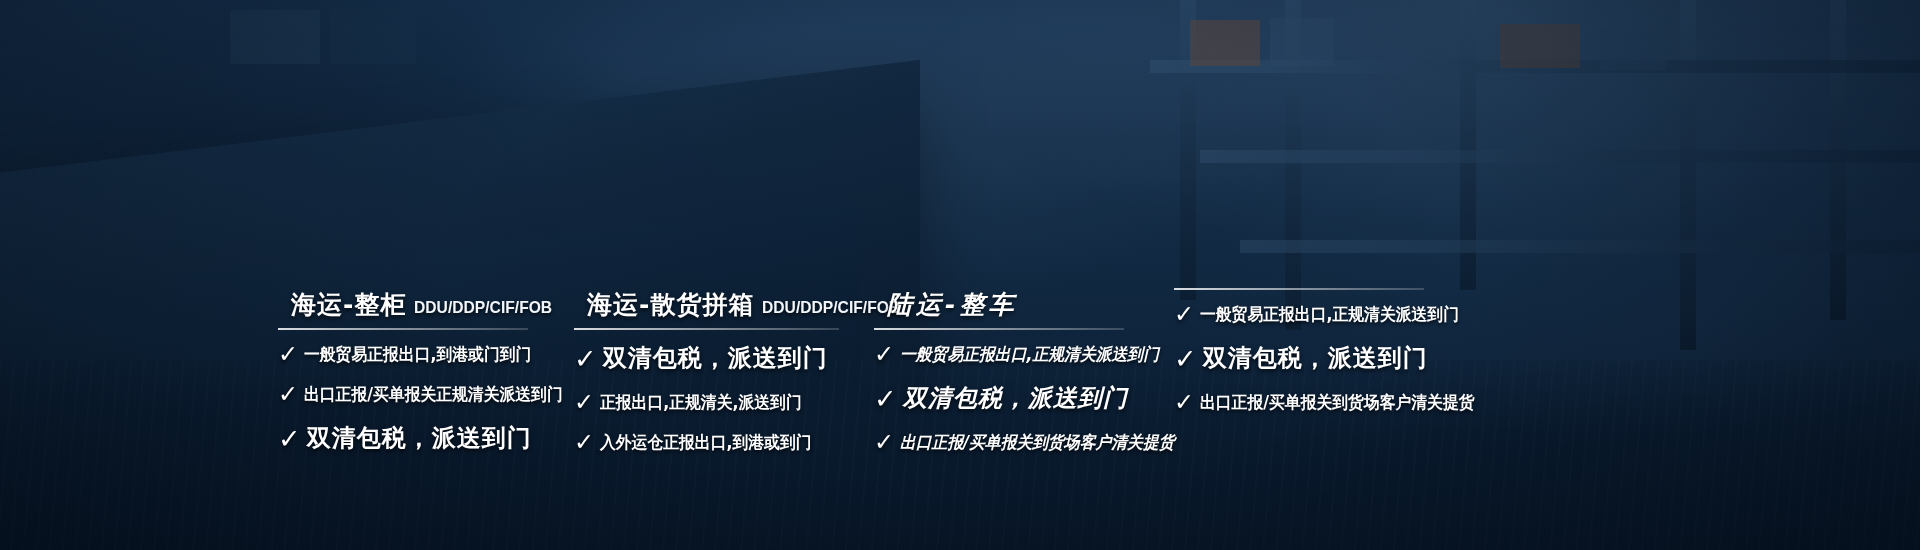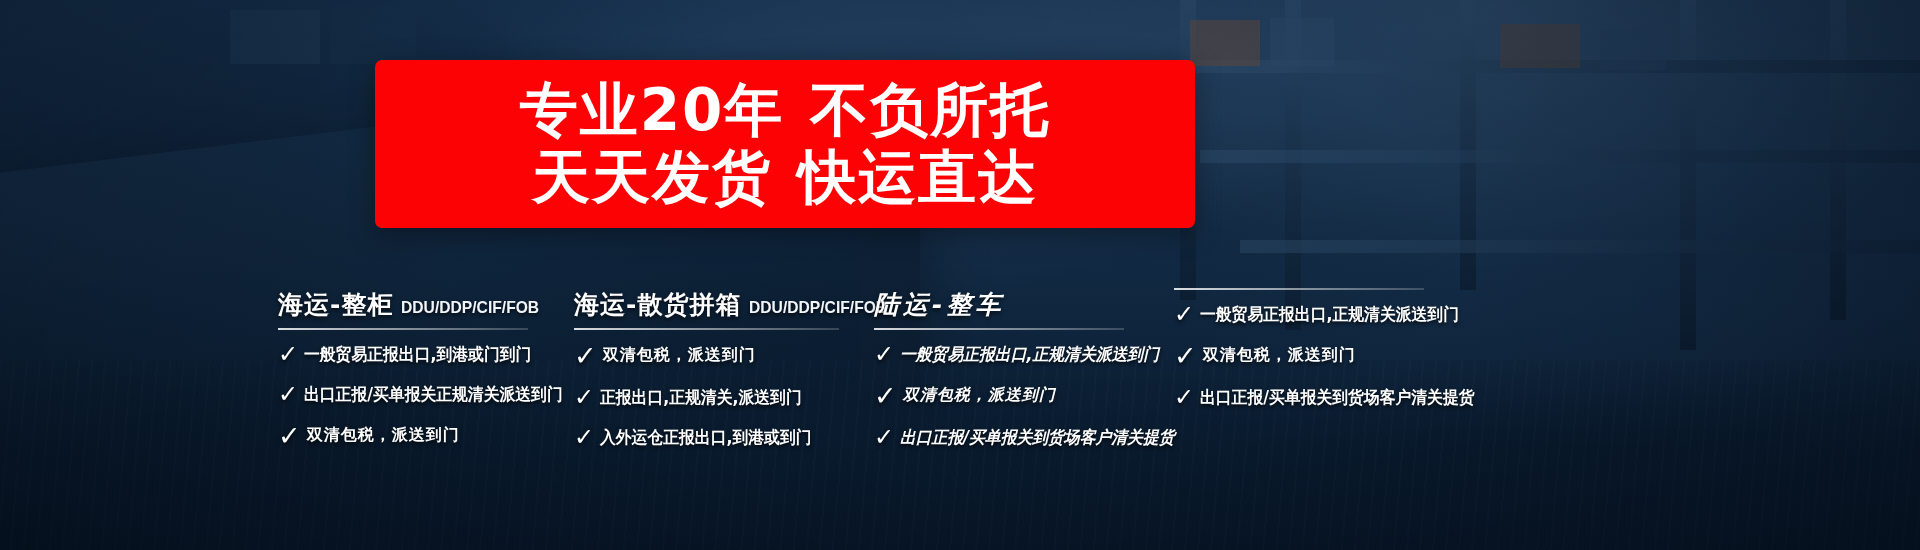--- a/index.html
+++ b/index.html
@@ -143,20 +143,21 @@
     white-space: nowrap;
     margin-bottom: 7px;
     text-shadow: 0 2px 4px rgba(0,0,0,.75);
   }
   .col-title {
     color: #ffffff;
     font-size: 25px;
     font-weight: 700;
     letter-spacing: 1px;
     font-family: "DejaVu Sans", "Liberation Sans", sans-serif;
+    margin-left: 13px;
   }
   .col-title.spaced { letter-spacing: 4px; }
   .col-sub {
     color: #f2f6fa;
     font-size: 17px;
     font-weight: 700;
     font-family: "Liberation Sans", sans-serif;
     transform: scaleX(.92);
     transform-origin: left center;
   }
@@ -188,21 +189,21 @@
     font-family: "DejaVu Sans", sans-serif;
   }
   .item-text {
     font-size: 17px;
     font-weight: 700;
     font-family: "DejaVu Sans", "Liberation Sans", sans-serif;
     transform: scaleX(.93);
     transform-origin: left center;
   }
   .item.big .item-text {
-    font-size: 16px;
+    font-size: 24px;
     letter-spacing: 1px;
     transform: none;
   }
   .item.big .tick { font-size: 27px; }
 </style>
 </head>
 <body>
 
 <div class="banner">
 
@@ -223,28 +224,20 @@
     <div class="box" style="left:230px; top:10px; width:90px; height:54px; background:#2c4a68;"></div>
     <div class="box" style="left:330px; top:6px; width:86px; height:58px; background:#1f3c58;"></div>
 
     <div class="hull"></div>
     <div class="hull2"></div>
     <div class="water"></div>
     <div class="tint"></div>
     <div class="vignette"></div>
   </div>
 
-  <div class="red-plate">
-    <div class="red-line">
-      <span>专业20年</span><span class="gap"></span><span>不负所托</span>
-    </div>
-    <div class="red-line">
-      <span>天天发货</span><span class="gap"></span><span>快运直达</span>
-    </div>
-  </div>
 
   <div class="cols">
 
     <div class="col col-1">
       <div class="col-head">
         <span class="col-title">海运-整柜</span>
         <span class="col-sub">DDU/DDP/CIF/FOB</span>
       </div>
       <div class="rule"></div>
       <div class="item">

